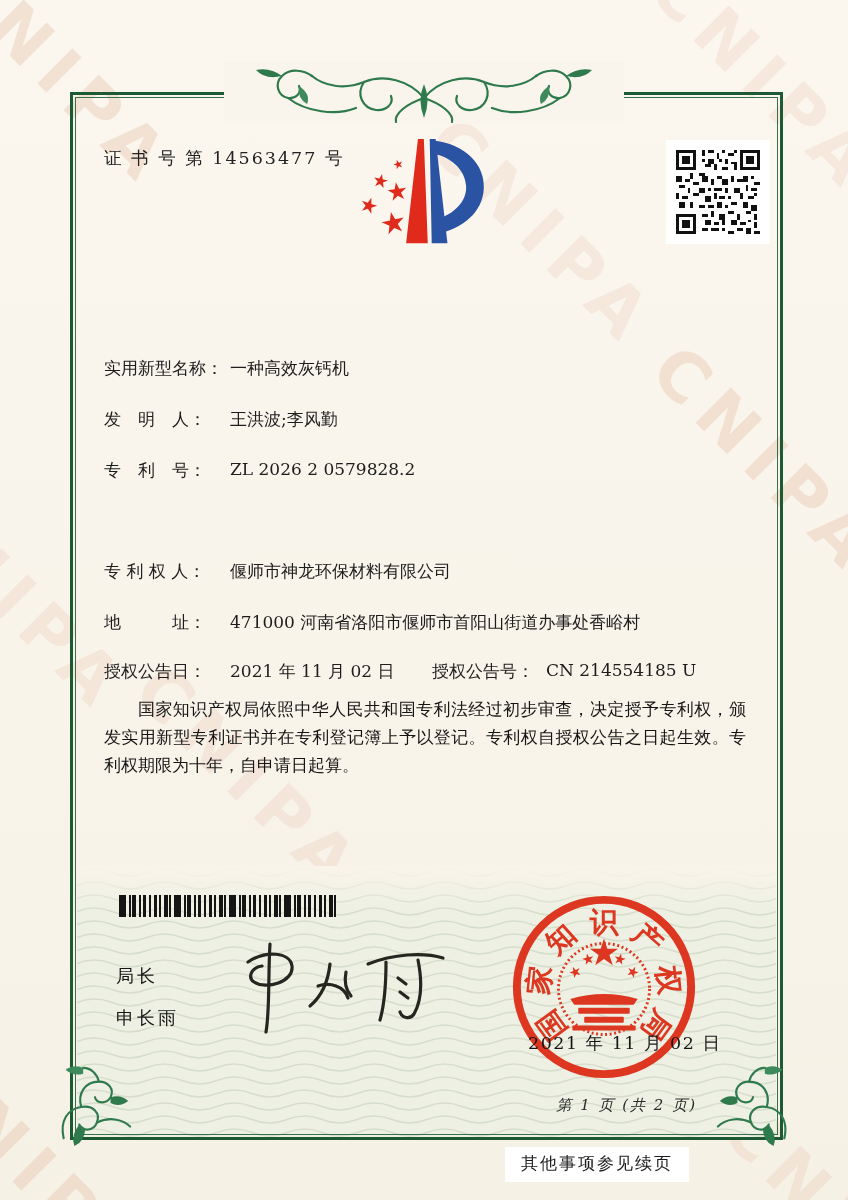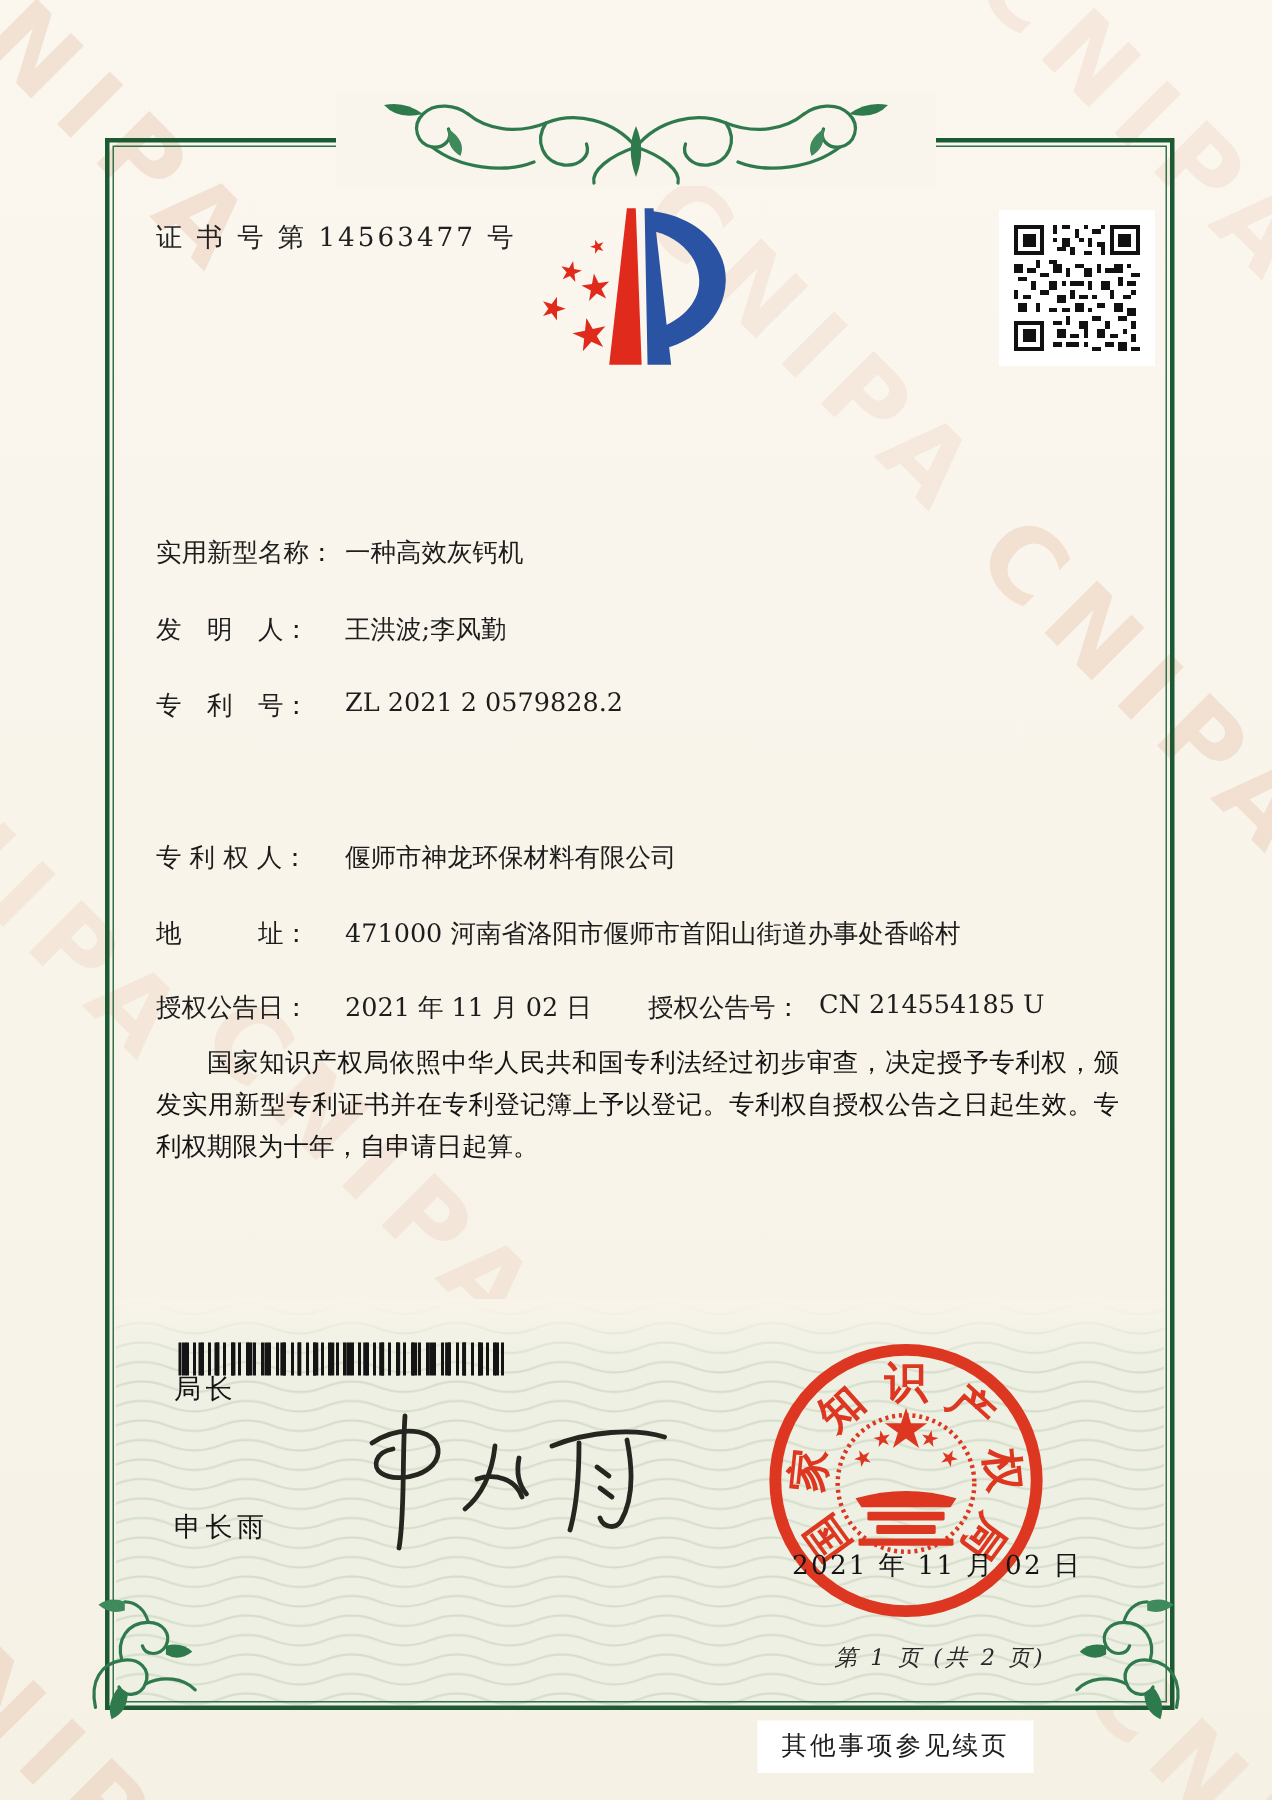--- a/index.html
+++ b/index.html
@@ -184,21 +184,21 @@
   <div class="abs row" style="top:357px">
     <span class="lab">实用新型名称：</span>
     <span class="val">一种高效灰钙机</span>
   </div>
   <div class="abs row" style="top:408px">
     <span class="lab">发　明　人：</span>
     <span class="val">王洪波;李风勤</span>
   </div>
   <div class="abs row" style="top:459px">
     <span class="lab">专　利　号：</span>
-    <span class="val">ZL 2021 2 0579828.2</span>
+    <span class="val">ZL 2026 2 0579828.2</span>
   </div>
   <div class="abs row" style="top:560px">
     <span class="lab">专 利 权 人：</span>
     <span class="val">偃师市神龙环保材料有限公司</span>
   </div>
   <div class="abs row" style="top:611px">
     <span class="lab">地　　　址：</span>
     <span class="val">471000 河南省洛阳市偃师市首阳山街道办事处香峪村</span>
   </div>
   <div class="abs row" style="top:660px">
@@ -207,21 +207,21 @@
     <span class="lab2">授权公告号：</span>
     <span class="val2">CN 214554185 U</span>
   </div>
 
   <div class="abs body-text">
     <p>国家知识产权局依照中华人民共和国专利法经过初步审查，决定授予专利权，颁发实用新型专利证书并在专利登记簿上予以登记。专利权自授权公告之日起生效。专利权期限为十年，自申请日起算。</p>
   </div>
 
   <div class="abs barcode"></div>
 
-  <div class="abs signer" style="top:914px">局长</div>
+  <div class="abs signer" style="top:964px">局长</div>
   <div class="abs signer" style="top:1006px">申长雨</div>
 
   <svg class="abs signature" width="235" height="105" viewBox="0 0 235 105">
     <path class="sig-stroke" d="M30,28 C48,16 72,18 74,32 C76,48 48,56 36,48 C30,44 32,34 44,32"></path>
     <path class="sig-stroke" d="M52,10 C50,40 52,75 48,98"></path>
     <path class="sig-stroke" d="M112,30 C110,48 104,62 92,72"></path>
     <path class="sig-stroke" d="M100,52 C112,48 126,52 130,64"></path>
     <path class="sig-stroke" d="M128,38 C126,48 128,56 133,62"></path>
     <path class="sig-stroke" d="M150,30 C175,20 205,18 225,24"></path>
     <path class="sig-stroke" d="M168,28 C168,50 166,72 162,86"></path>

